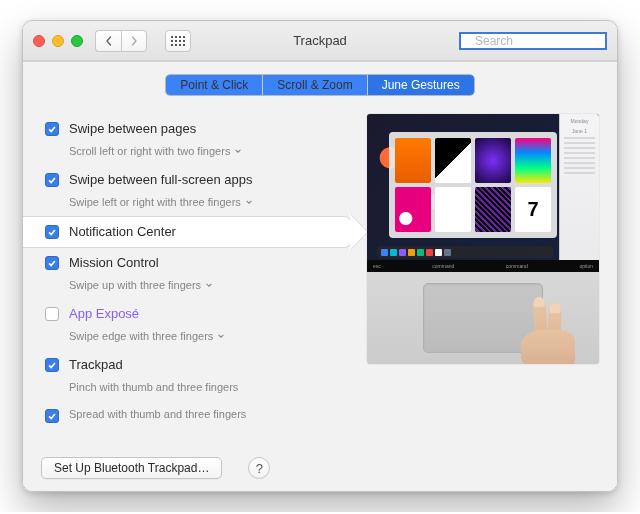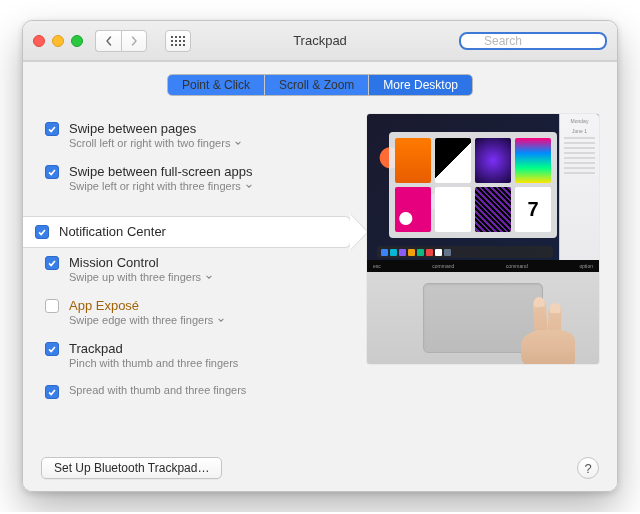--- a/index.html
+++ b/index.html
@@ -41,24 +41,24 @@
   .grid-btn {
     margin-left:6px;
   }
   .dots { display:grid; grid-template-columns:repeat(4,2px); grid-auto-rows:2px; gap:2px;}
   .dots span{background:#555;width:2px;height:2px;display:block;}
   .title { position:absolute; left:0; right:0; text-align:center; pointer-events:none; font-size:13px; color:#3a3a3a;}
   .searchwrap {
     margin-left:auto;
     width:148px; height:18px;
     border:2px solid #3f79d6;
-    border-radius:8px;
+    border-radius:0;
     background:#fff;
     display:flex; align-items:center;
-    padding:0 21px;
+    padding:0 12px;
   }
   .searchwrap svg{width:12px;height:12px;stroke:#888;fill:none;margin-right:2px;}
   .searchwrap input{border:none;outline:none;font-size:12px;flex:1;color:#333;background:transparent;}
   .searchwrap input::placeholder{color:#b8b8b8;}
   .caret {width:1px;height:14px;background:#2b2b2b;animation:blink 1s step-end infinite;}
   @keyframes blink{50%{opacity:0;}}
 
   
   .tabs {
     display:flex; justify-content:center; margin:12px 0 10px 0;
@@ -85,45 +85,45 @@
   .opt {
     display:flex; align-items:flex-start; gap:10px;
     padding:7px 8px 8px 4px;
     position:relative;
   }
   .opt.selected {
     background:#ffffff;
     border:1px solid #d8d8d8;
     border-left:none;
     border-radius:0 6px 6px 0;
-    margin-left:-18px; padding-left:12px;margin-top:16px;
+    margin-left:-18px; padding-left:22px;
   }
   .opt.selected::after{
     content:"";
     position:absolute;
     right:-17px; top:50%; transform:translateY(-50%);
     width:0;height:0;
     border-top:18px solid transparent;
     border-bottom:18px solid transparent;
     border-left:17px solid #ffffff;
     filter: drop-shadow(1px 0 0 #d8d8d8);
   }
   .cb {
     margin-top:1px;
     width:14px;height:14px;border-radius:3px;
     border:1px solid #b7b7b7; background:#fff;
     display:flex;align-items:center;justify-content:center;
     flex:none;
   }
   .cb.checked{ background:#3a7ee7; border-color:#2c6acb;}
   .cb.checked svg{width:10px;height:10px;stroke:#fff;stroke-width:2;fill:none;}
-  .opt .txt{display:flex;flex-direction:column;gap:1px;justify-content:center;}
+  .opt .txt{display:flex;flex-direction:column;gap:9px;justify-content:center;}
   .opt .title2{font-size:13px;color:#2b2b2b;}
   .opt .sub{font-size:11px;color:#858585;display:flex;align-items:center;gap:4px;}
-  .opt.off .title2{color:#a16207;}
+  .opt.off .title2{color:#8b5cf6;}
   .chev{display:inline-block;}
   .chev svg{width:8px;height:8px;stroke:#888;fill:none;}
 
   
   .preview {
     width:232px; height:250px;
     display:flex; flex-direction:column;
     background:#ddd;
     border-radius:3px;
     overflow:hidden;
@@ -178,22 +178,22 @@
     width:64px;height:70px;
   }
   .palm{position:absolute;bottom:0;right:0;width:54px;height:38px;background:linear-gradient(#e7c3a3,#d8af8f);border-radius:40% 30% 8px 12px;}
   .f1,.f2{position:absolute;width:13px;height:48px;background:linear-gradient(#e9c6a6,#ddb494);border-radius:7px 7px 4px 4px;}
   .f1{right:28px;bottom:22px;transform:rotate(-4deg);}
   .f2{right:14px;bottom:20px;height:44px;transform:rotate(2deg);}
   .tip{position:absolute;top:-1px;left:1px;right:1px;height:10px;border-radius:6px 6px 2px 2px;background:#f0d3b8;}
 
   
   .footer {
-    display:flex; justify-content:space-between; align-items:center;
-    gap:16px;
+    display:flex; justify-content:flex-start; align-items:center;
+    gap:26px;
     padding:10px 18px 12px;
   }
   .btn {
     background:linear-gradient(#ffffff,#f3f3f3);
     border:1px solid #c5c5c5; border-radius:5px;
     padding:3px 12px; font-size:12px; color:#2b2b2b;
     box-shadow:0 1px 1px rgba(0,0,0,.04);
   }
   .help{
     width:22px;height:22px;border-radius:50%;
@@ -251,21 +251,21 @@
       <input type="text" placeholder="Search" style="">
     </div>
   </div>
 
   <div class="main">
 
     <div class="tabs">
       <div class="seg">
         <div class="tab">Point &amp; Click</div>
         <div class="tab">Scroll &amp; Zoom</div>
-        <div class="tab active">More Desktop</div>
+        <div class="tab active">June Gestures</div>
       </div>
     </div>
 
     <div class="content">
 
       <div class="optlist">
 
         <div class="opt">
           <div class="cb checked">
               <svg viewBox="0 0 12 12">

